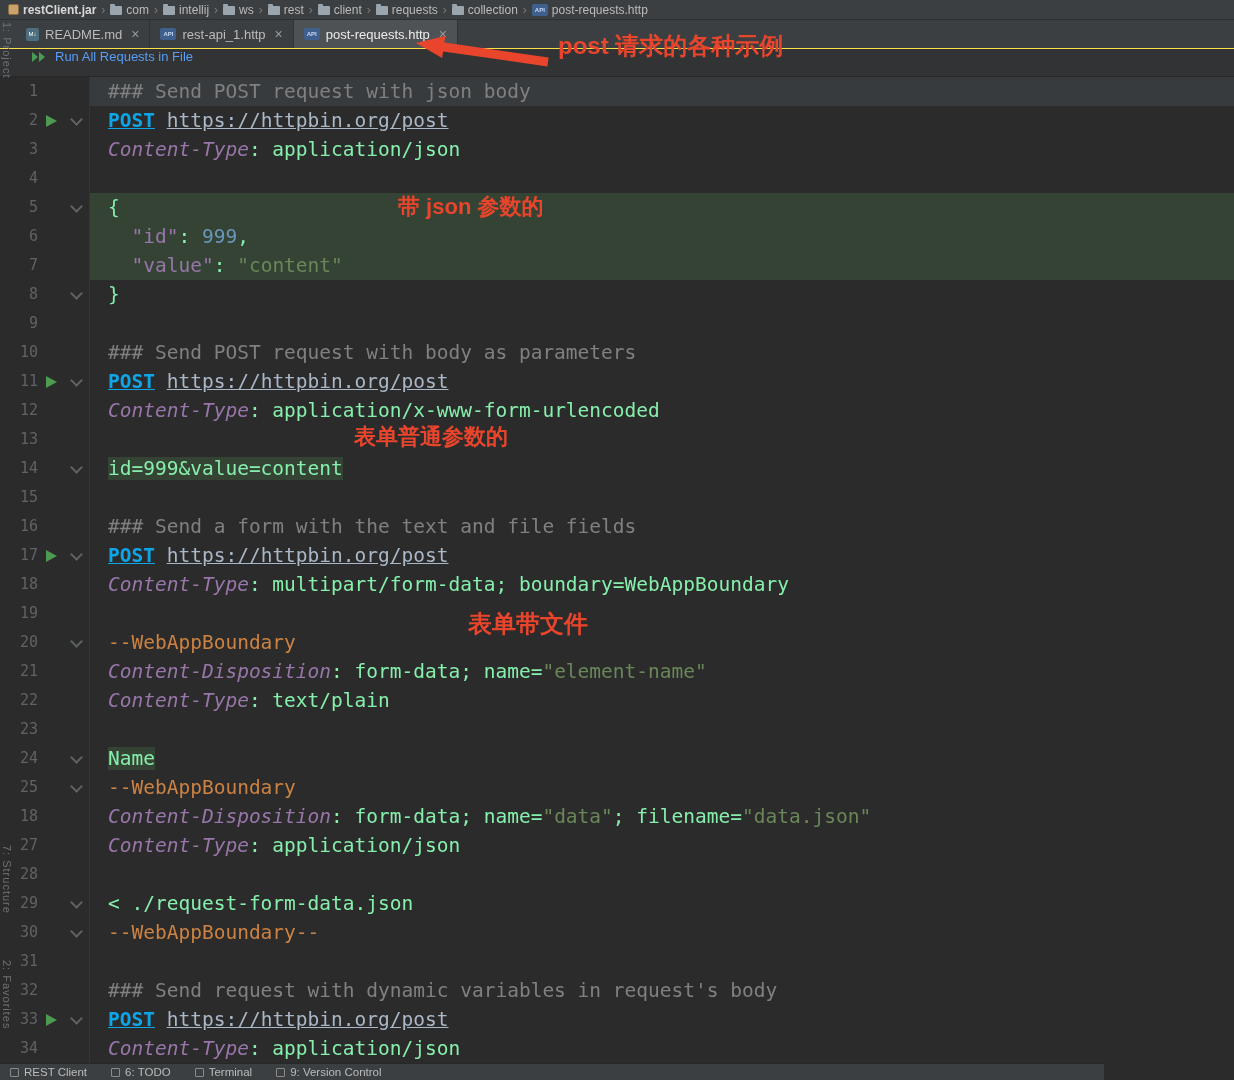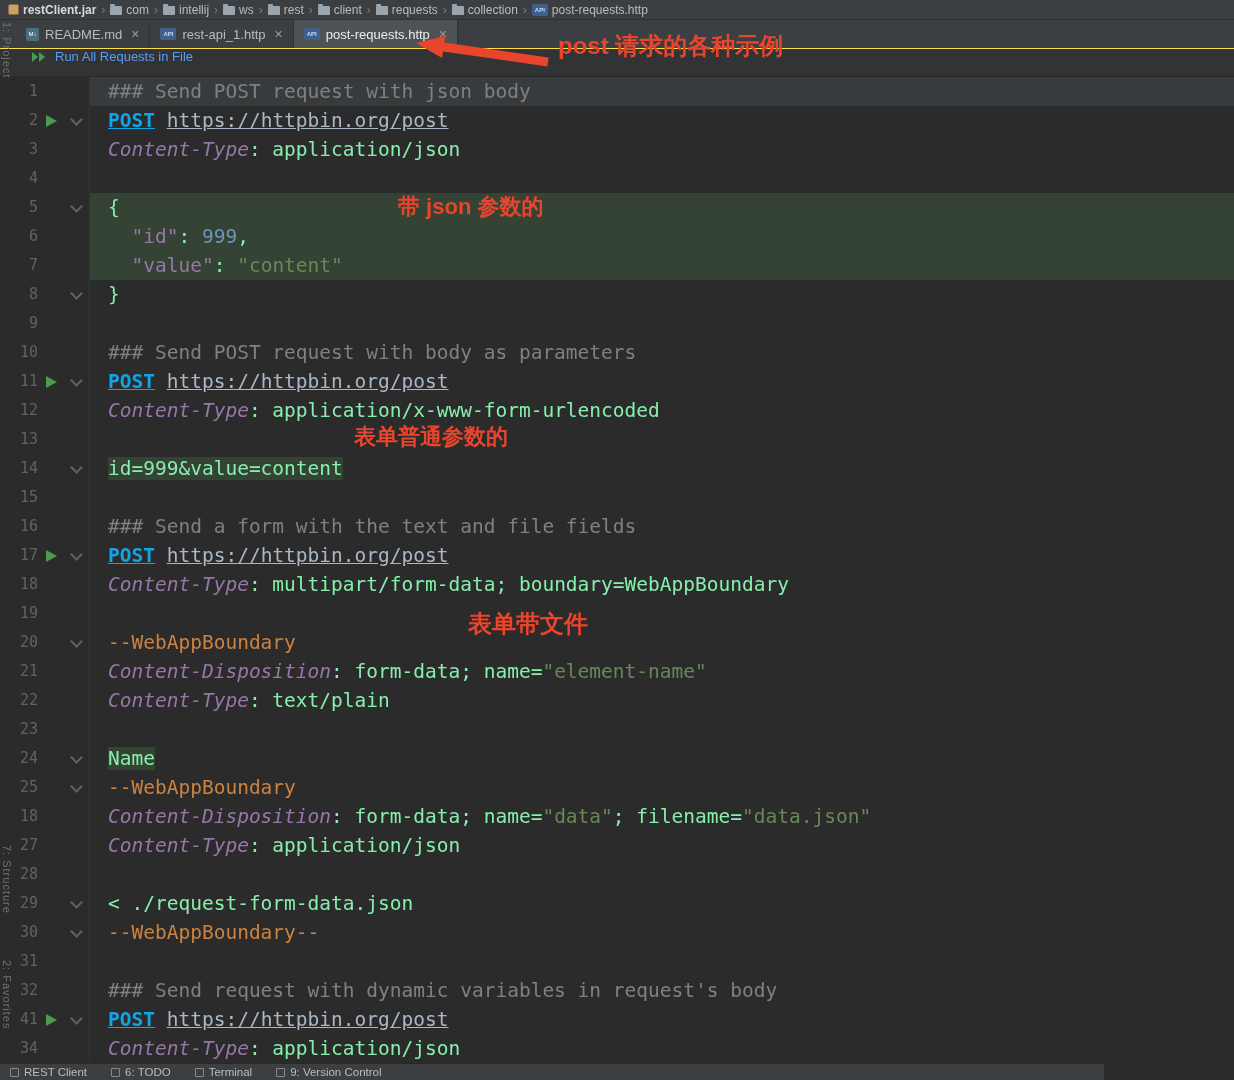--- a/index.html
+++ b/index.html
@@ -436,21 +436,21 @@
         <div class="line">
           <div class="gutter">
             <span class="lnum">32</span>
             <span class="run-slot"></span>
             <span class="fold-slot"></span>
           </div>
           <div class="code"><span class="tok-cmt">### Send request with dynamic variables in request's body</span></div>
         </div>
         <div class="line">
           <div class="gutter">
-            <span class="lnum">41</span>
+            <span class="lnum">33</span>
             <span class="run-slot">
               <span class="run-icon"></span>
             </span>
             <span class="fold-slot">
               <span class="fold-icon"></span>
             </span>
           </div>
           <div class="code"><span class="tok-mth">POST</span><span class="tok-pln"> </span><span class="tok-url">https://httpbin.org/post</span></div>
         </div>
         <div class="line">

